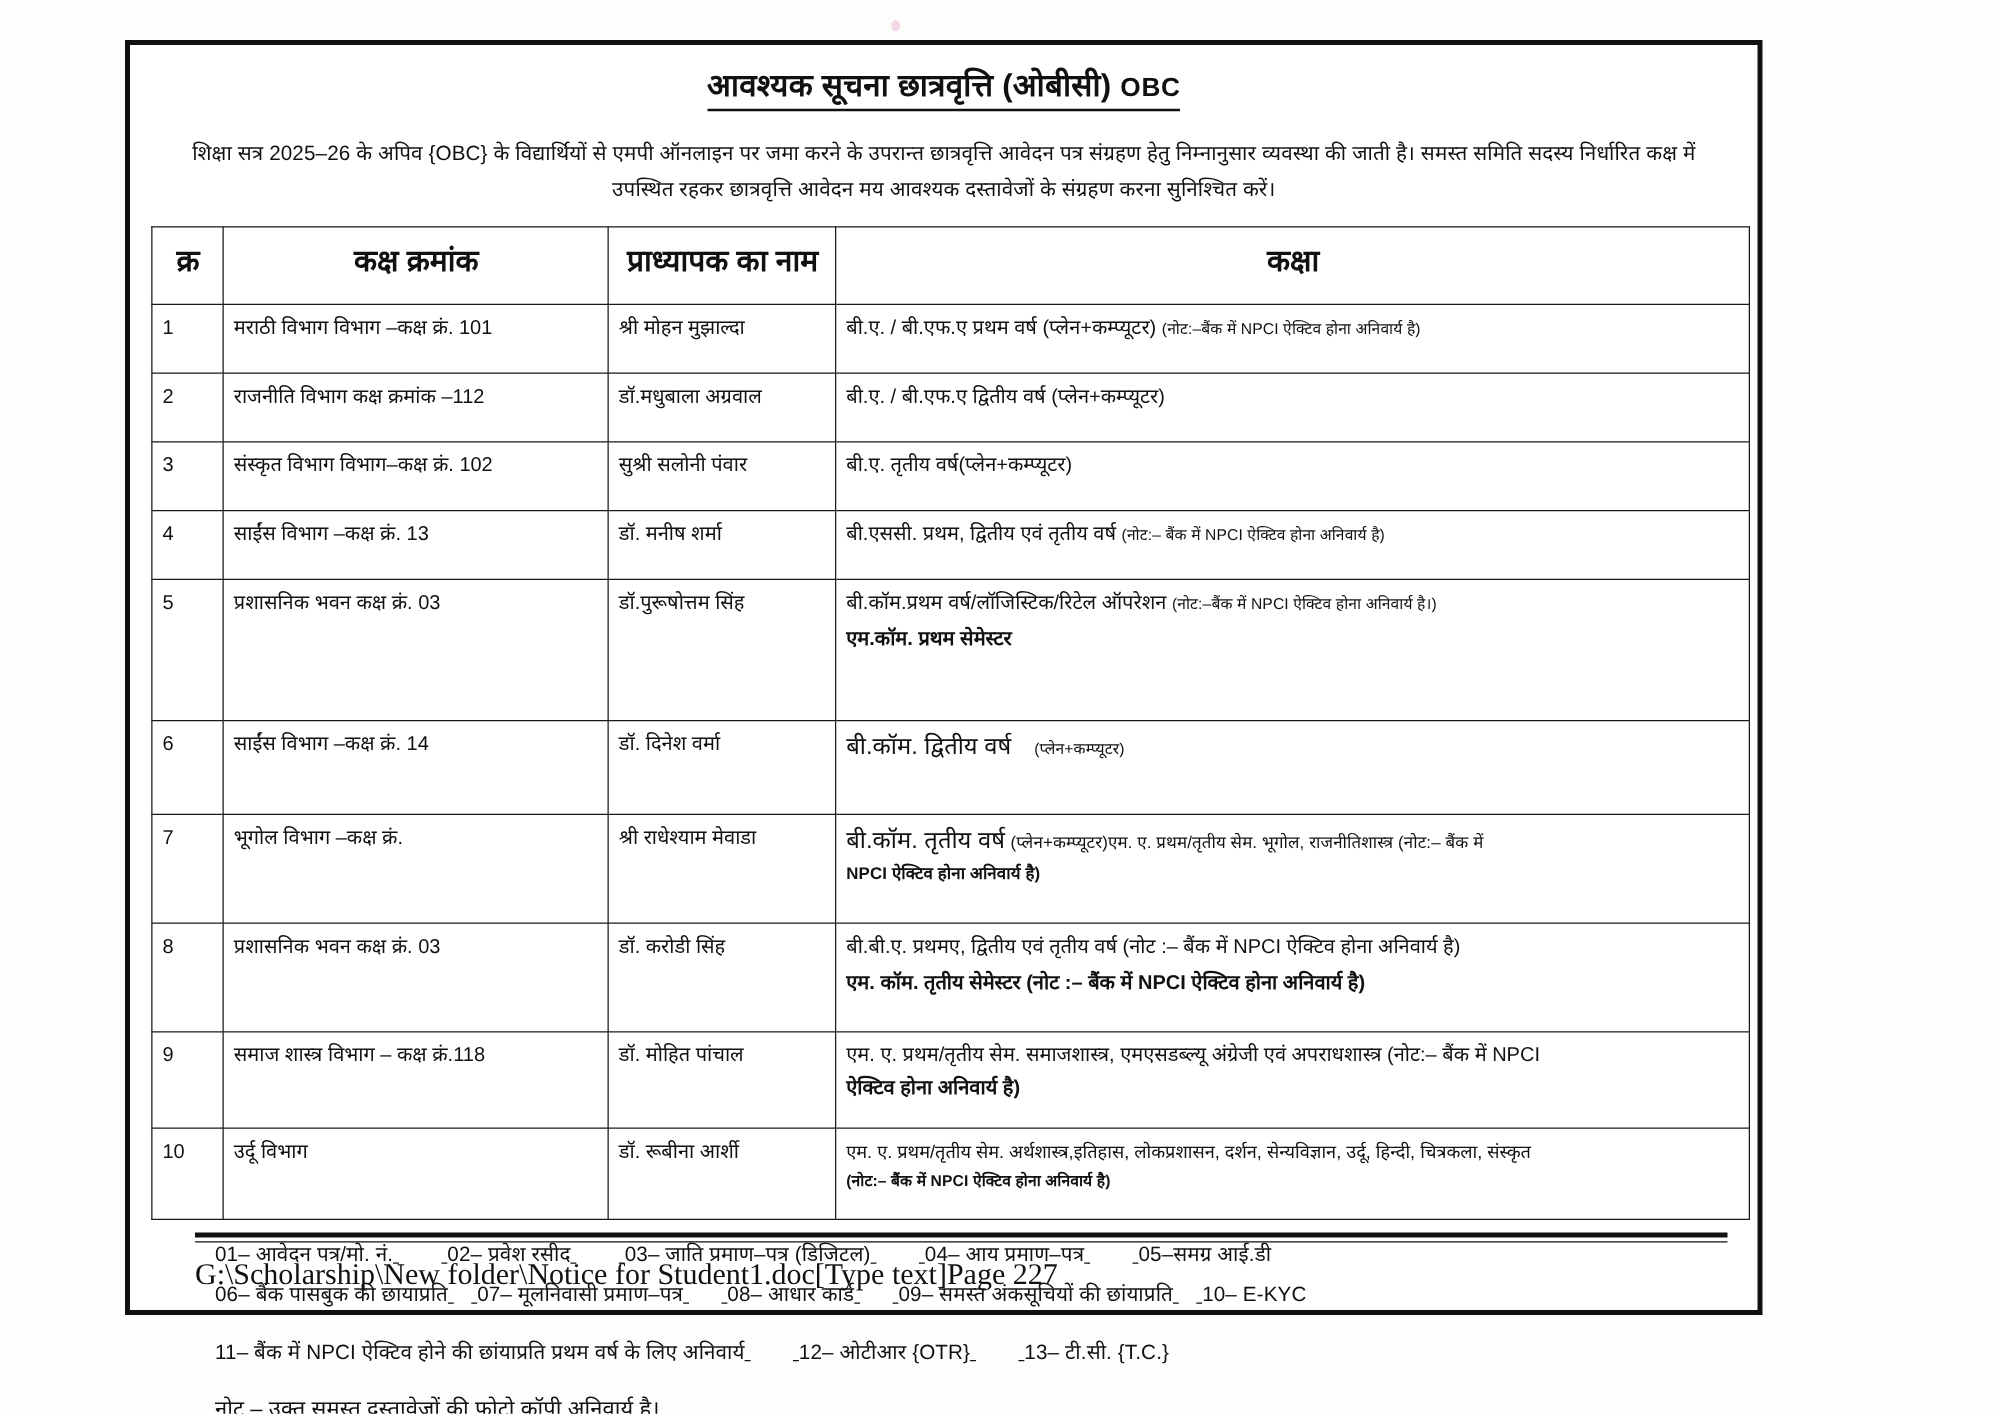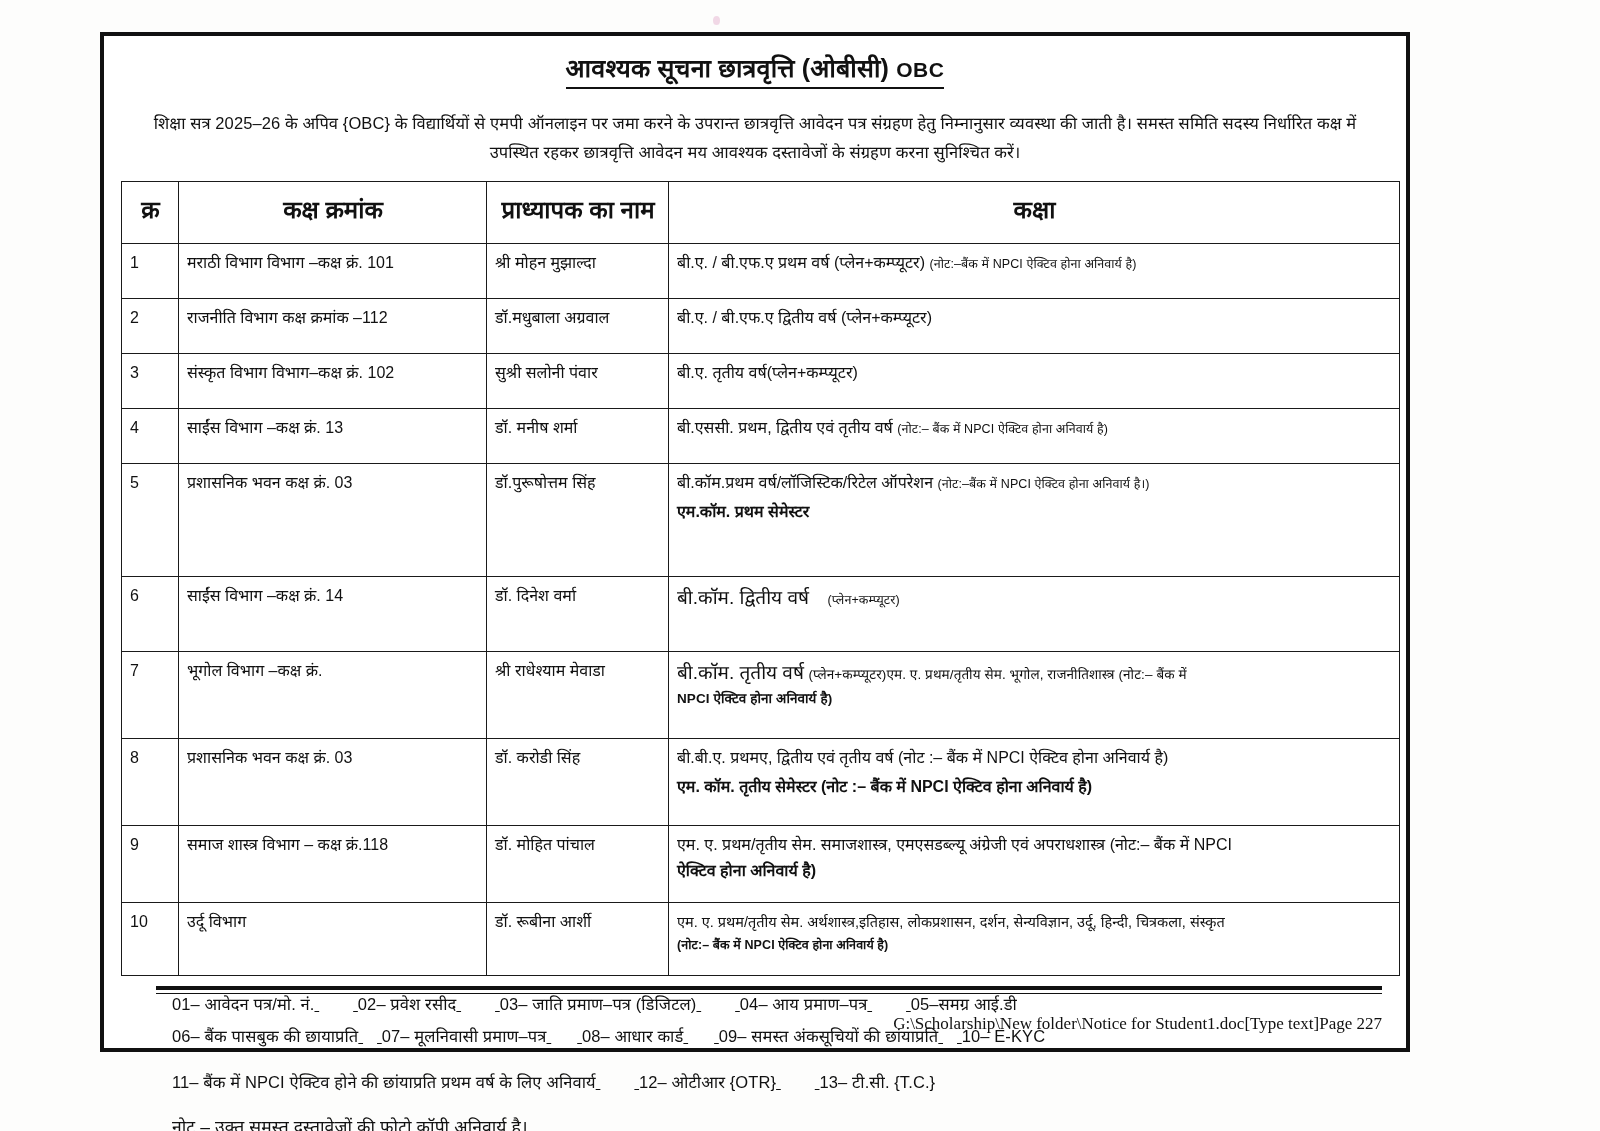--- a/index.html
+++ b/index.html
@@ -159,24 +159,24 @@
     border-top: 4px solid #111;
     border-bottom: 1.5px solid #111;
     height: 3px;
   }
   .footer-bar {
     position: absolute;
     left: 52px;
     right: 24px;
     bottom: 14px;
     display: flex;
-    justify-content: flex-end;
+    justify-content: flex-start;
     align-items: baseline;
     font-family: "Liberation Serif", "DejaVu Serif", serif;
-    font-size: 17px;
+    font-size: 24px;
   }
   .footer-path { white-space: nowrap; }
   .footer-page { white-space: nowrap; }
 
   
   .speck {
     position: absolute;
     background: #d8cfd4;
     border-radius: 50%;
     opacity: .55;

